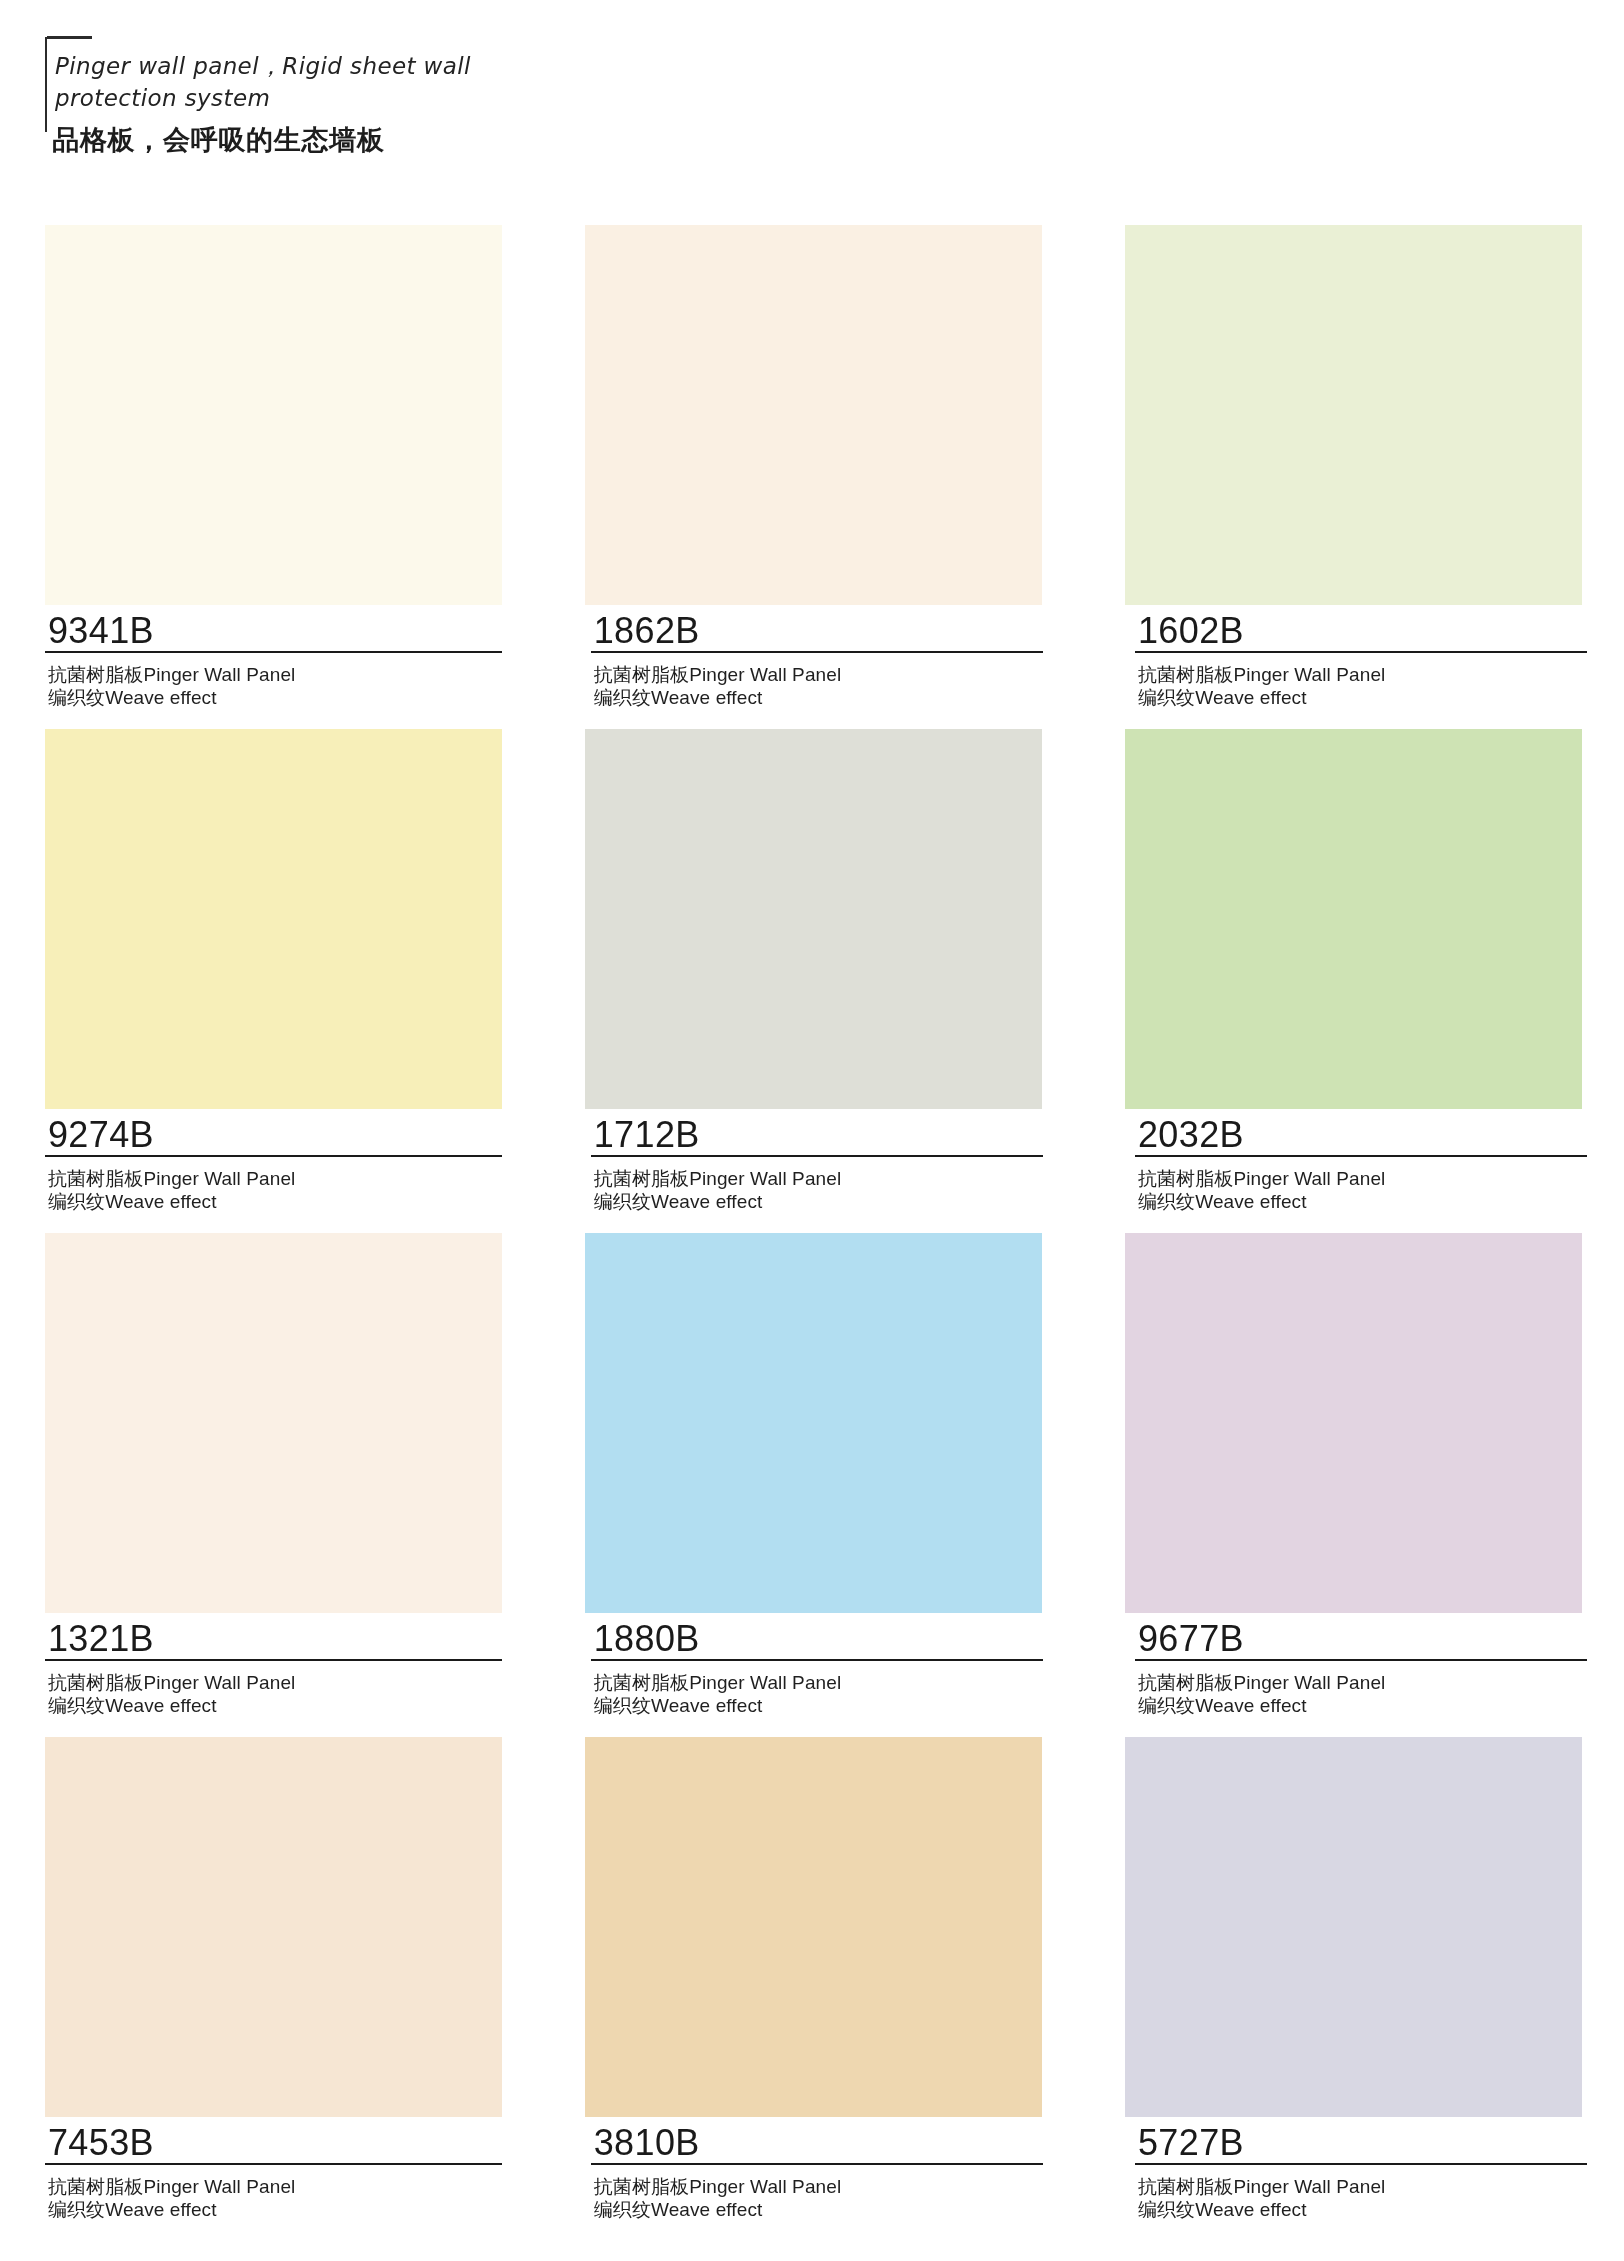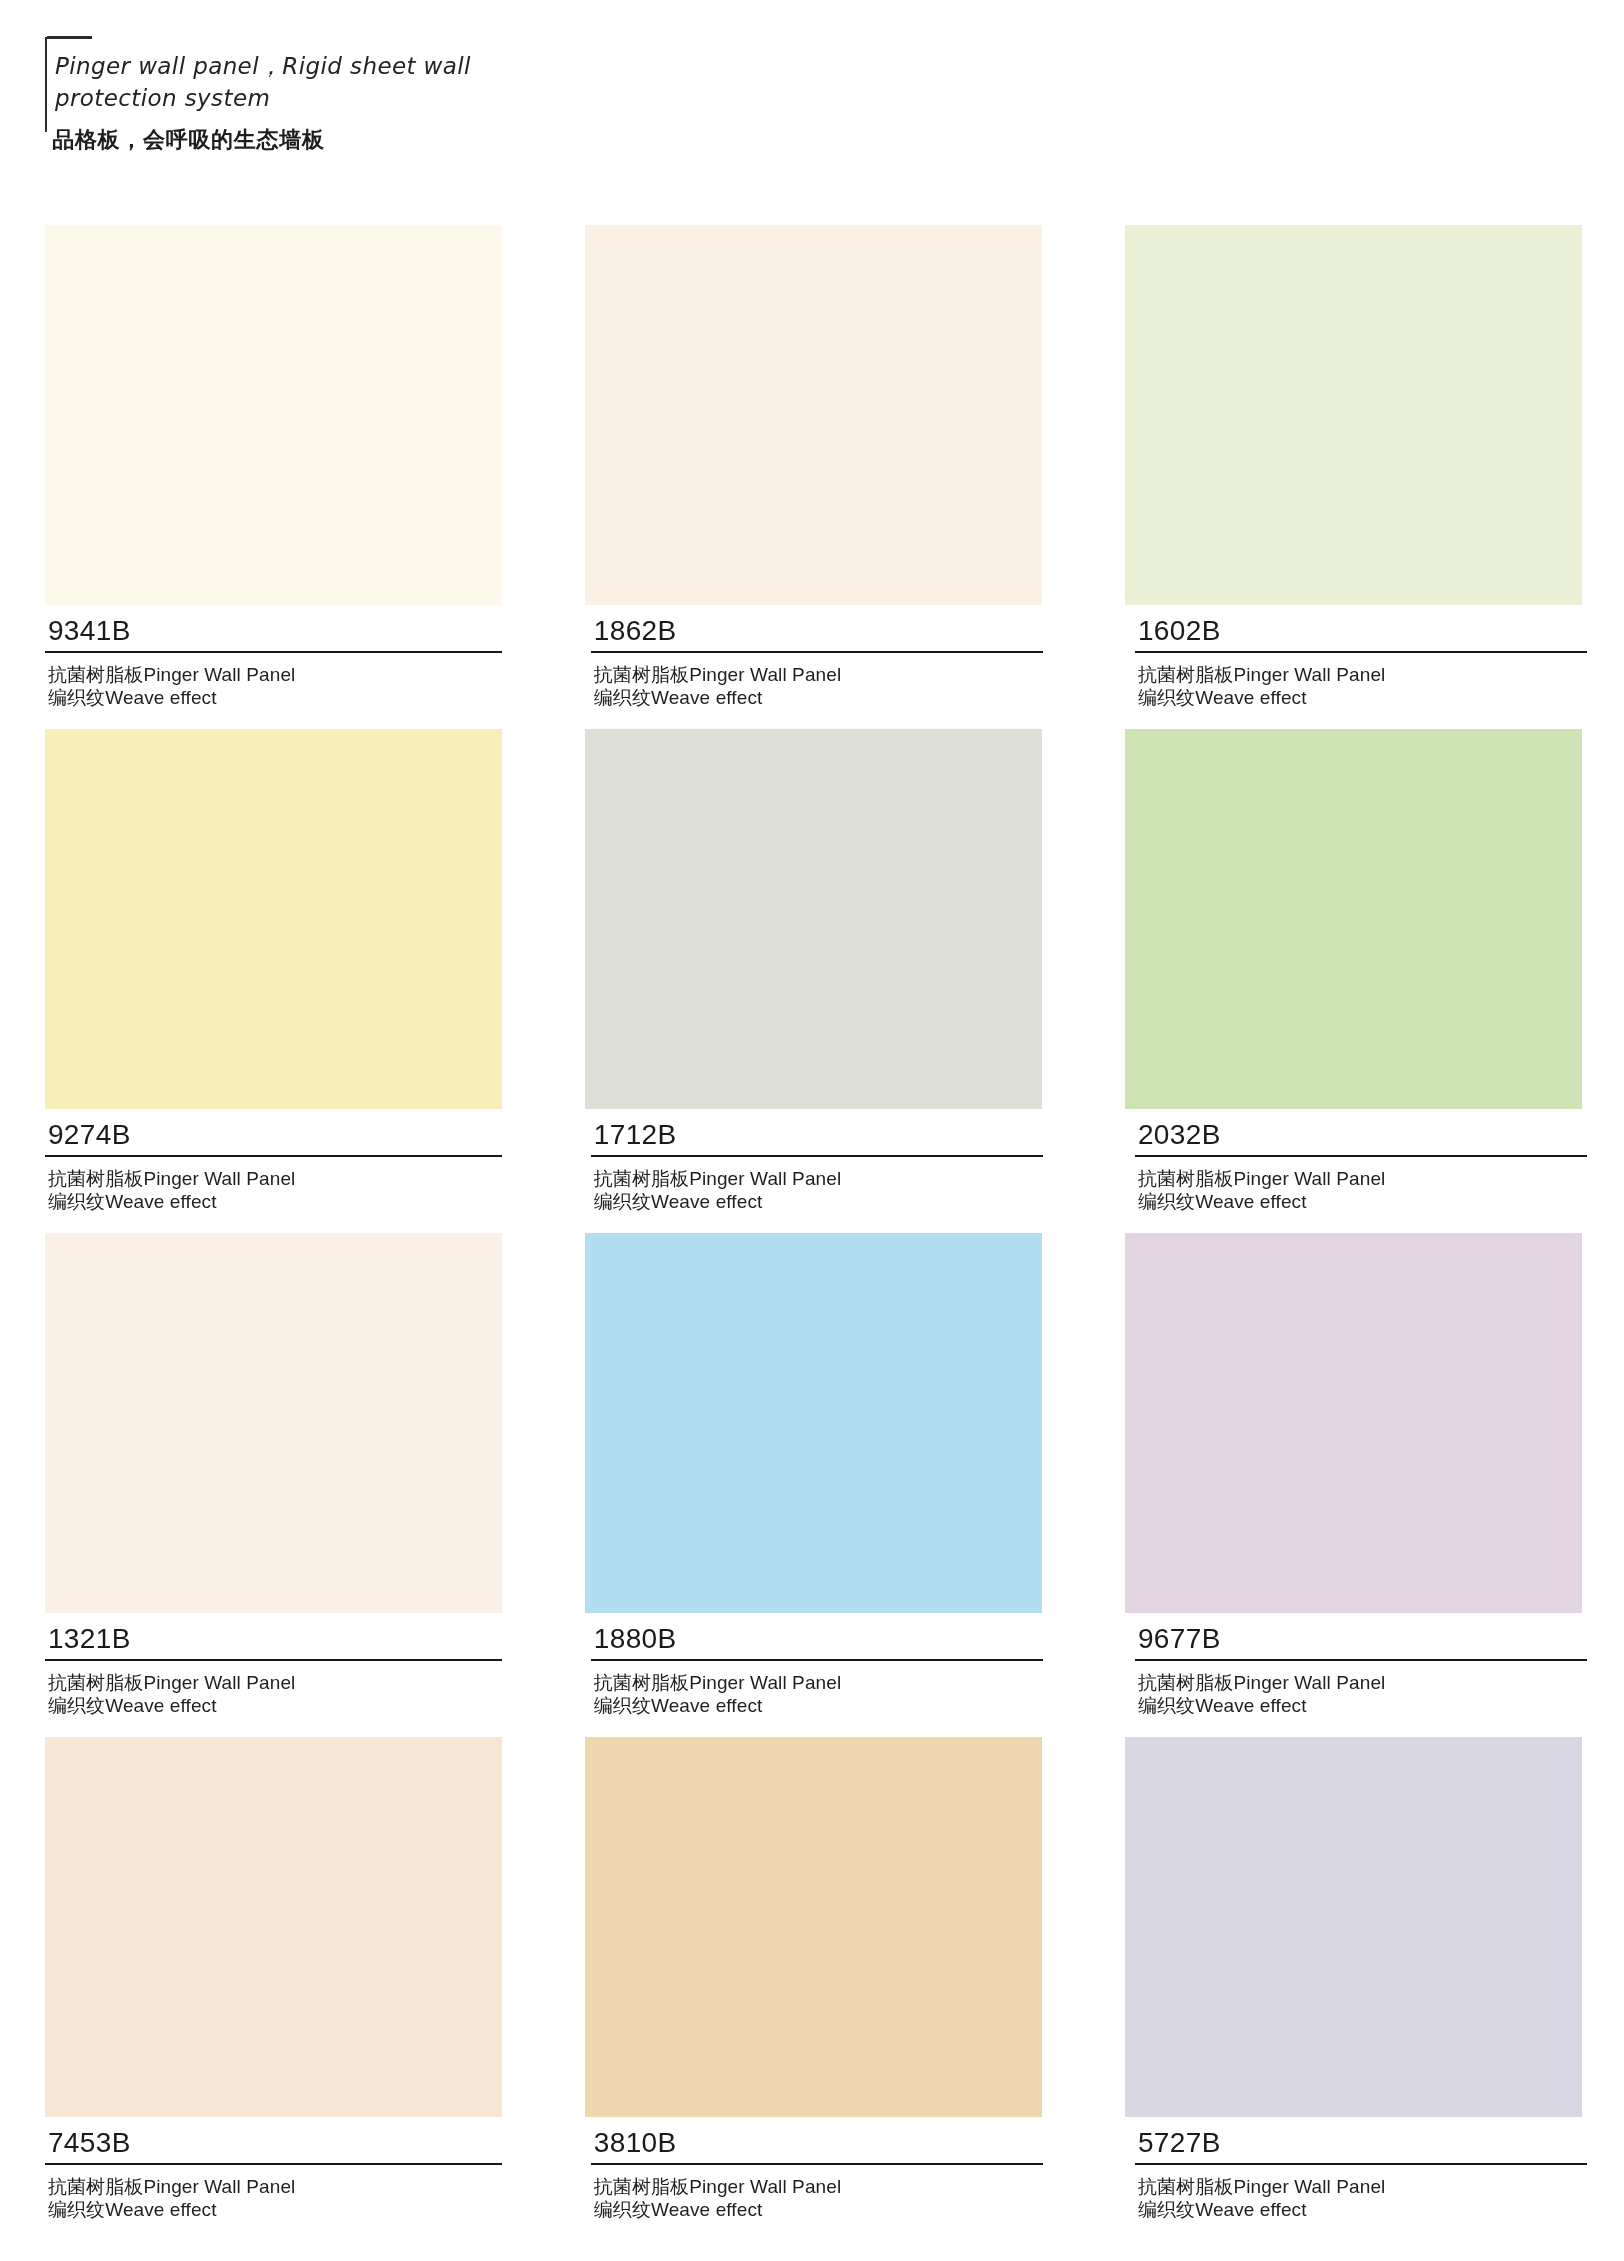--- a/index.html
+++ b/index.html
@@ -57,21 +57,21 @@
     color: #232323;
     white-space: pre-line;
   }
   .title-zh {
     position: absolute;
     left: 7.2px;
     top: 85px;
     width: 720px;
     font-family: "DejaVu Sans", sans-serif;
     font-weight: 700;
-    font-size: 22px;
+    font-size: 27px;
     line-height: 35px;
     letter-spacing: 0.7px;
     color: #1d1d1d;
   }
 
   
   .swatch-grid {
     position: absolute;
     left: 0;
     top: 225px;
@@ -98,21 +98,21 @@
   }
 
   .swatch-meta {
     position: relative;
     width: 457px;
     padding-top: 10px;
   }
   .swatch-code {
     font-family: "Liberation Sans", sans-serif;
     font-weight: 400;
-    font-size: 28px;
+    font-size: 36px;
     line-height: 32px;
     color: #1a1a1a;
     letter-spacing: 0.4px;
     padding-left: 2.9px;
   }
   .swatch-rule {
     width: 457px;
     height: 2.2px;
     background: #1a1a1a;
     margin-top: 3.6px;

